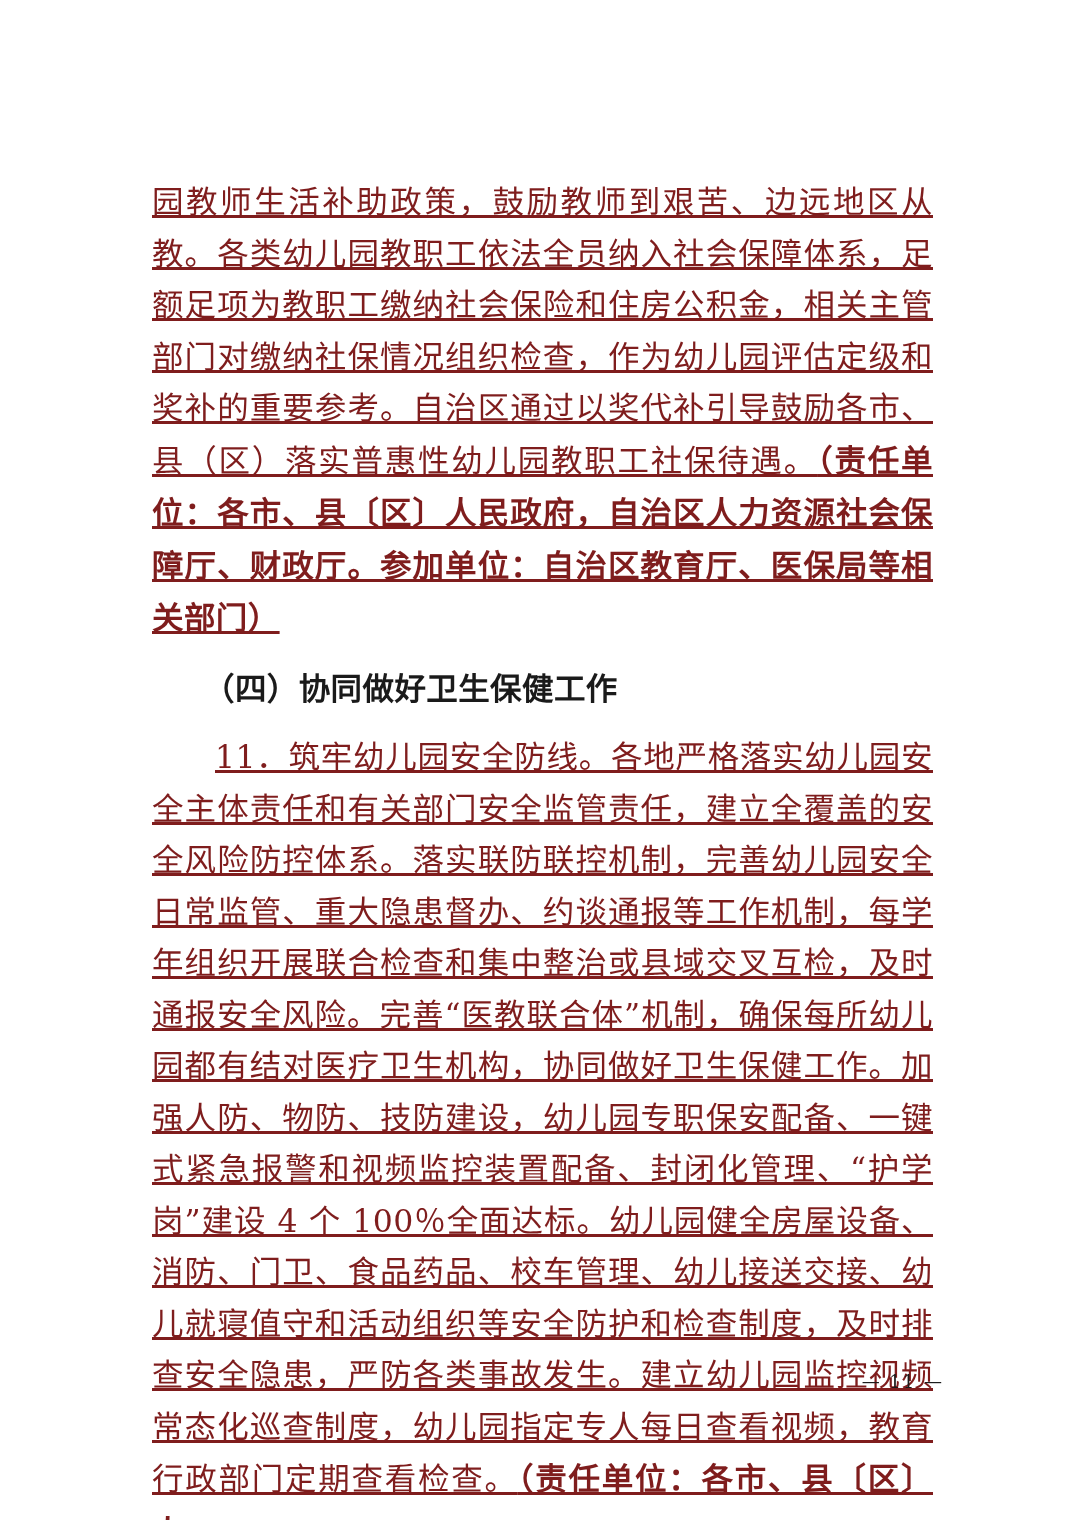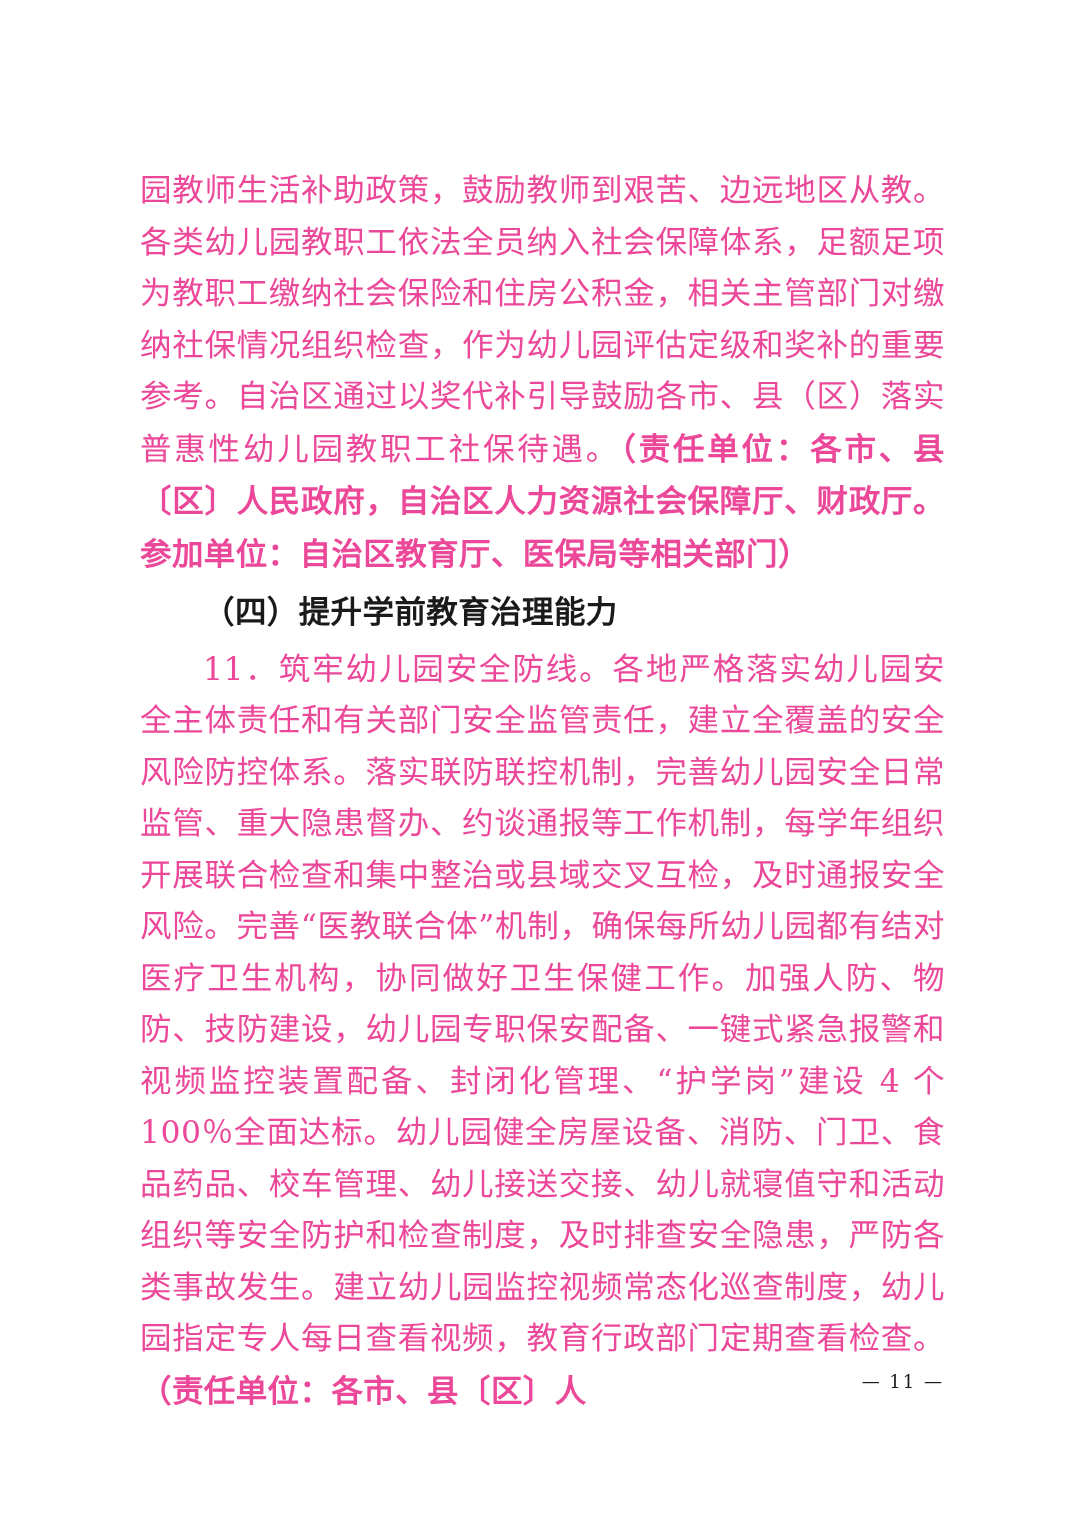--- a/index.html
+++ b/index.html
@@ -21,27 +21,28 @@
     box-sizing: border-box;
     overflow: hidden;
   }
   .content {
     position: absolute;
     left: 140px;
     top: 165px;
     width: 805px;
   }
   .para {
-    margin: 0;
+    margin: 12px;
     font-size: 31.5px;
     line-height: 51.5px;
     text-align: justify;
     text-justify: inter-ideograph;
     letter-spacing: 0.4px;
-    color: #ec4899;
+    color: #7f1d1d;
+    text-decoration: underline;
   }
   .para.first {
     text-indent: 0;
   }
   .indent {
     text-indent: 63px;
   }
   .bold {
     font-weight: bold;
   }
@@ -71,21 +72,21 @@
 
 <div class="page">
   <div class="content">
 
     <p class="para first">
       <span>园教师生活补助政策，鼓励教师到艰苦、边远地区从教。各类幼儿园教职工依法全员纳入社会保障体系，足额足项为教职工缴纳社会保险和住房公积金，相关主管部门对缴纳社保情况组织检查，作为幼儿园评估定级和奖补的重要参考。自治区通过以奖代补引导鼓励各市、县（区）落实普惠性幼儿园教职工社保待遇。</span><span class="bold">（责任单位：各市、县〔区〕人民政府，自治区人力资源社会保障厅、财政厅。参加单位：自治区教育厅、医保局等相关部门）</span>
     </p>
 
     <div class="block-gap"></div>
 
-    <p class="heading">（四）提升学前教育治理能力</p>
+    <p class="heading">（四）协同做好卫生保健工作</p>
 
     <div class="block-gap"></div>
 
     <p class="para indent">
       <span>11．筑牢幼儿园安全防线。各地严格落实幼儿园安全主体责任和有关部门安全监管责任，建立全覆盖的安全风险防控体系。落实联防联控机制，完善幼儿园安全日常监管、重大隐患督办、约谈通报等工作机制，每学年组织开展联合检查和集中整治或县域交叉互检，及时通报安全风险。完善“医教联合体”机制，确保每所幼儿园都有结对医疗卫生机构，协同做好卫生保健工作。加强人防、物防、技防建设，幼儿园专职保安配备、一键式紧急报警和视频监控装置配备、封闭化管理、“护学岗”建设 4 个 100％全面达标。幼儿园健全房屋设备、消防、门卫、食品药品、校车管理、幼儿接送交接、幼儿就寝值守和活动组织等安全防护和检查制度，及时排查安全隐患，严防各类事故发生。建立幼儿园监控视频常态化巡查制度，幼儿园指定专人每日查看视频，教育行政部门定期查看检查。</span><span class="bold">（责任单位：各市、县〔区〕人</span>
     </p>
 
   </div>
 
   <div class="page-number">—  11  —</div>

